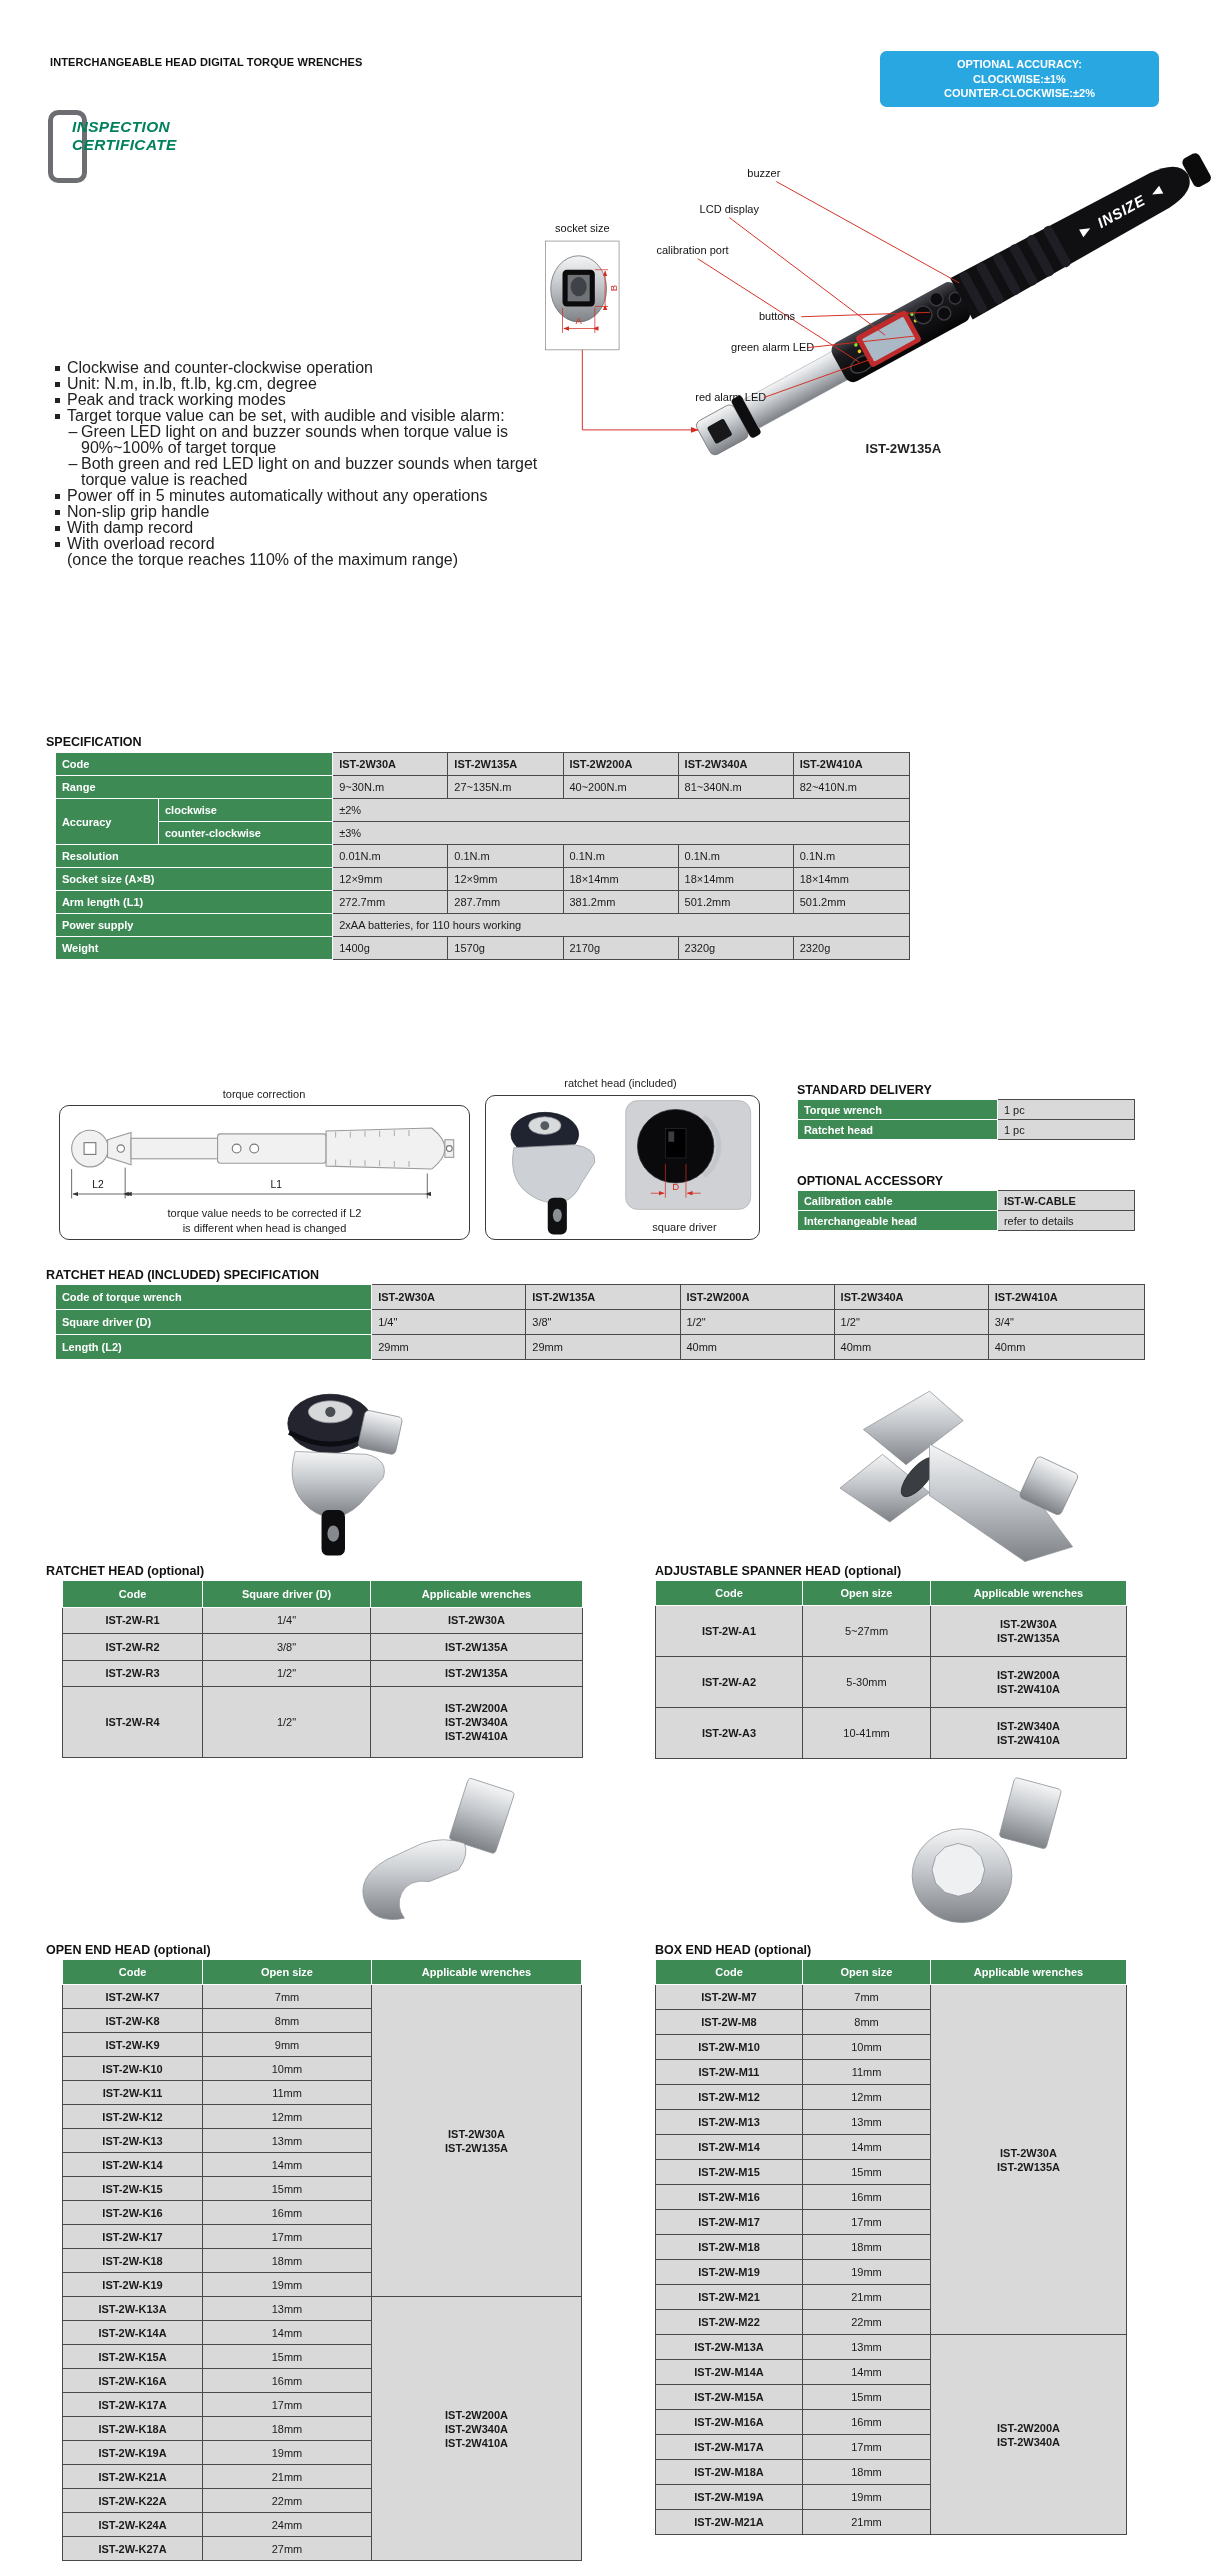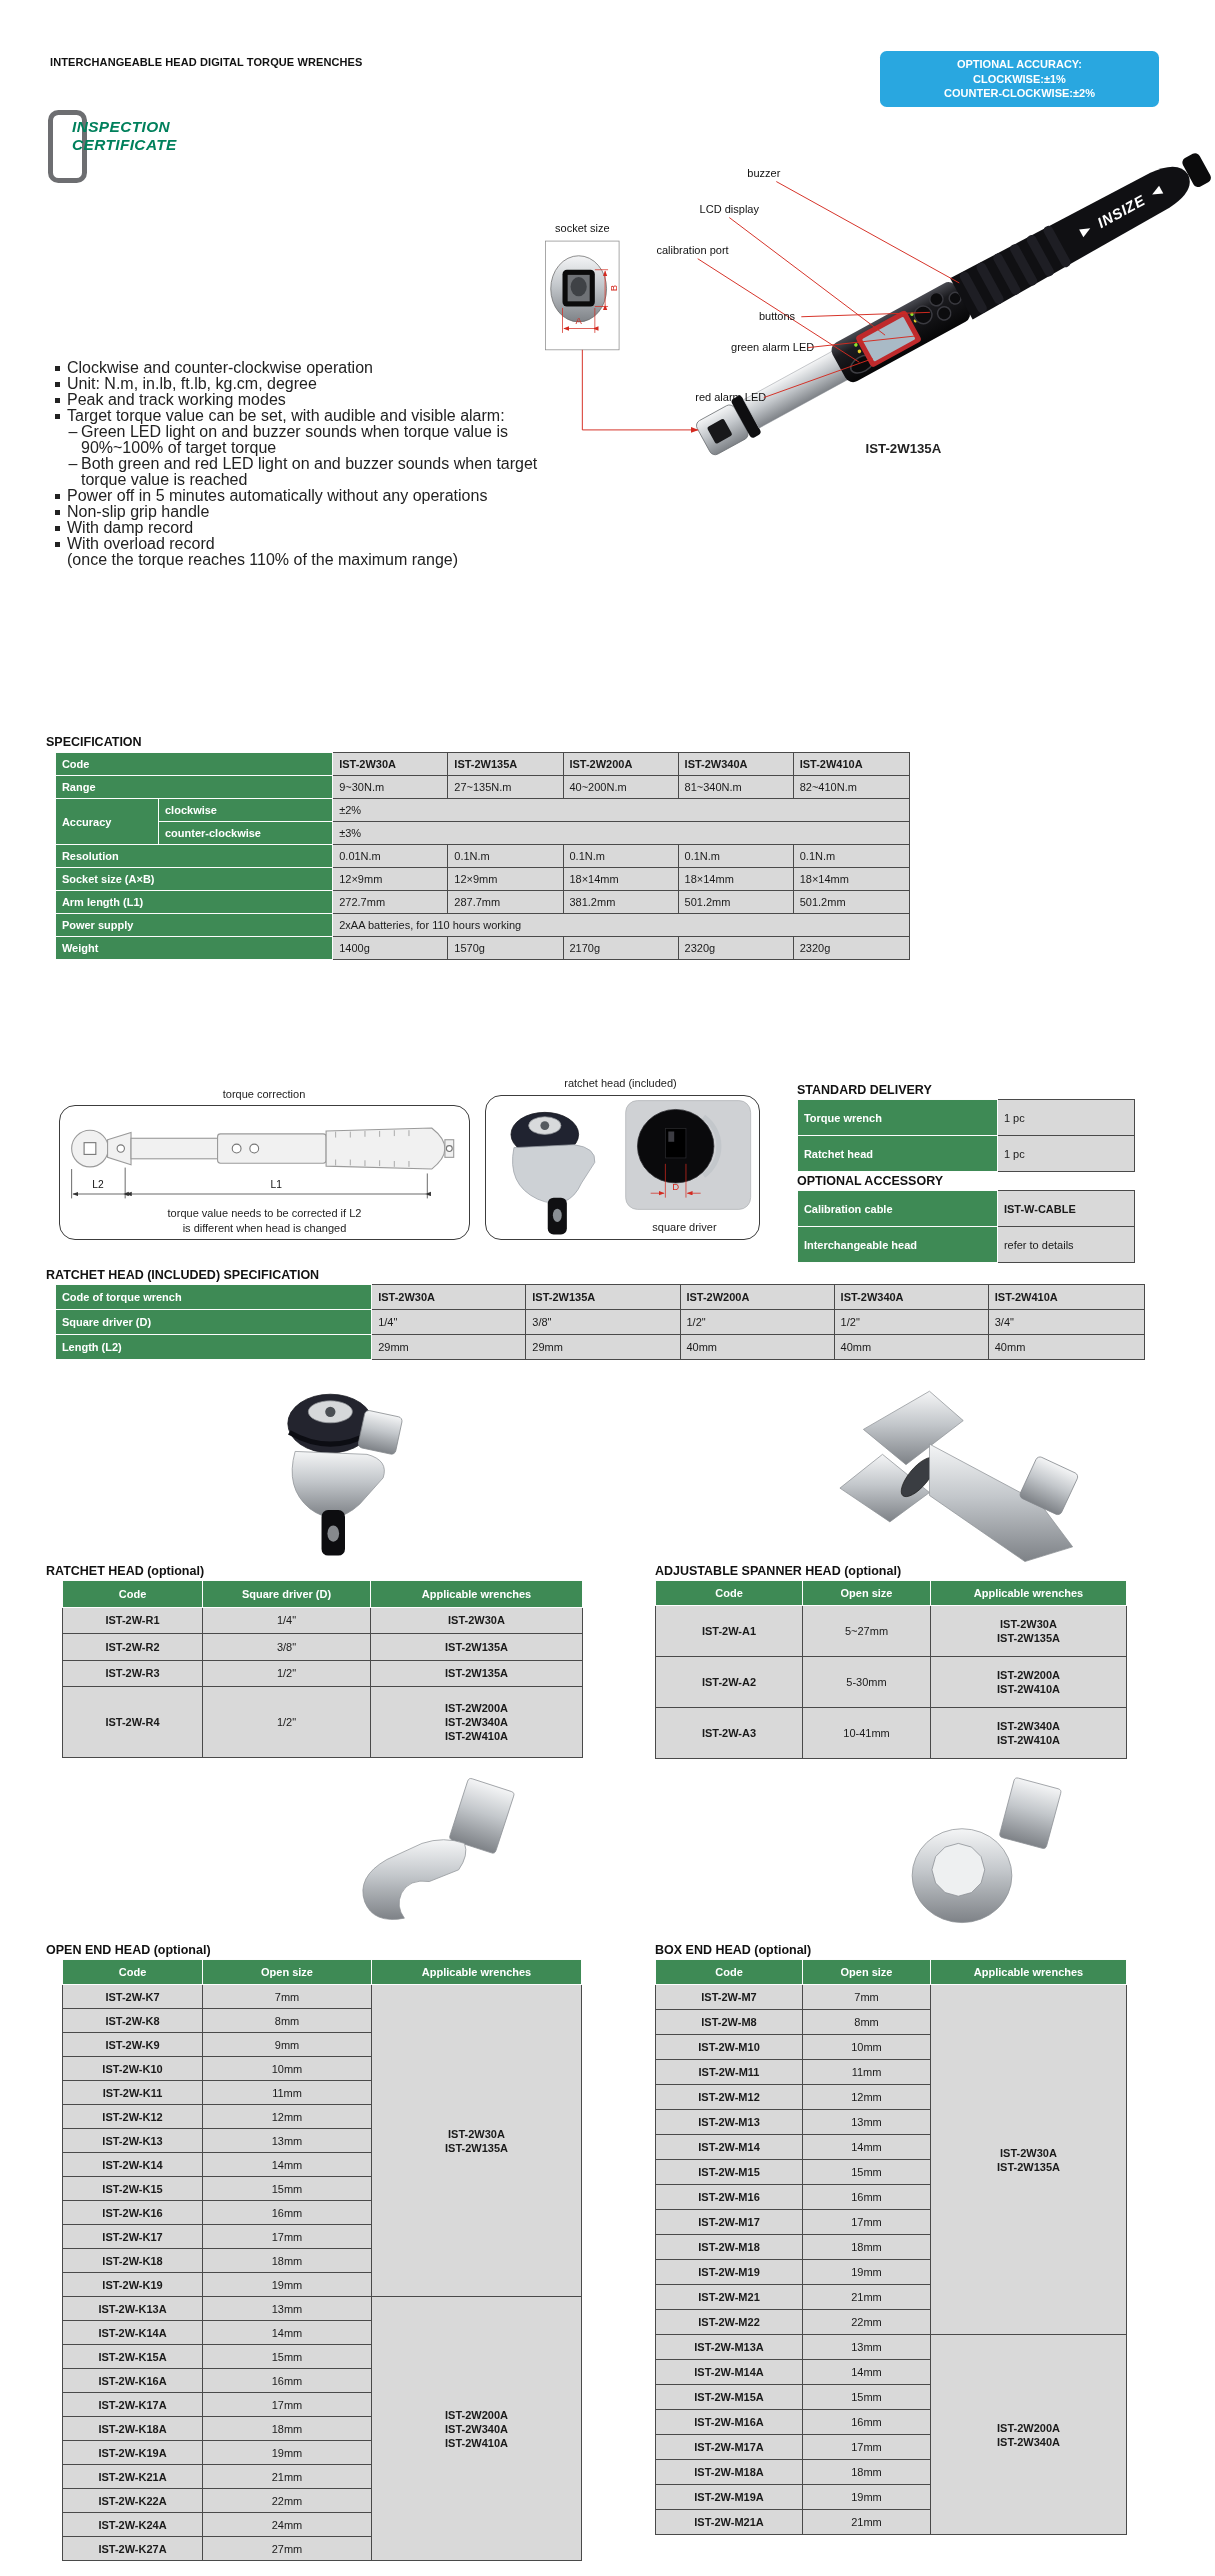--- a/index.html
+++ b/index.html
@@ -23,30 +23,30 @@
   .note{padding-left:16px;}
   
   table{border-collapse:collapse;position:absolute;table-layout:fixed;border:1.5px solid #161616;}
   td,th{border:0.7px solid #4a4a4a;font-size:11px;padding:0 5.9px;overflow:hidden;background:#d9d9d9;
         color:#1a1a1a;font-weight:normal;text-align:left;vertical-align:middle;line-height:14px;}
   td.l,th.l{background:#3e8a55;color:#fff;font-weight:bold;border:0.7px solid #fdfdfd;text-align:left;}
   td.h,th.h{background:#3e8a55;color:#fff;font-weight:bold;border:0.7px solid #fdfdfd;text-align:center;}
   .b{font-weight:bold;}
   .ctr td{text-align:center;}
   #spec-table tr{height:23px}
-  #delivery-table tr,#accessory-table tr{height:36px}
+  #delivery-table tr,#accessory-table tr{height:20px}
   #included-table tr{height:25px}
   #ratchet-opt-table tr{height:26.5px}
   #ratchet-opt-table tr:last-child{height:71px}
   #spanner-opt-table tr{height:51px}
   #spanner-opt-table tr:first-child{height:25px}
   #open-table tr{height:24px}
   #open-table tr:first-child{height:25px}
   #box-table tr{height:25px}
-  .roundbox{border:1.5px solid #3c3c3c;border-radius:16px;background:#fff;box-sizing:border-box;}
+  .roundbox{border:1.5px solid #3c3c3c;border-radius:10px;background:#fff;box-sizing:border-box;}
   svg text{font-family:"Liberation Sans",sans-serif;}
 </style>
 </head>
 <body>
 
 <div class="canvas">
 
   <div class="abs page-title" style="left:50px;top:56px">INTERCHANGEABLE HEAD DIGITAL TORQUE WRENCHES</div>
   <div class="abs badge" style="left:880px;top:51px">
     <div>OPTIONAL ACCURACY:</div>

